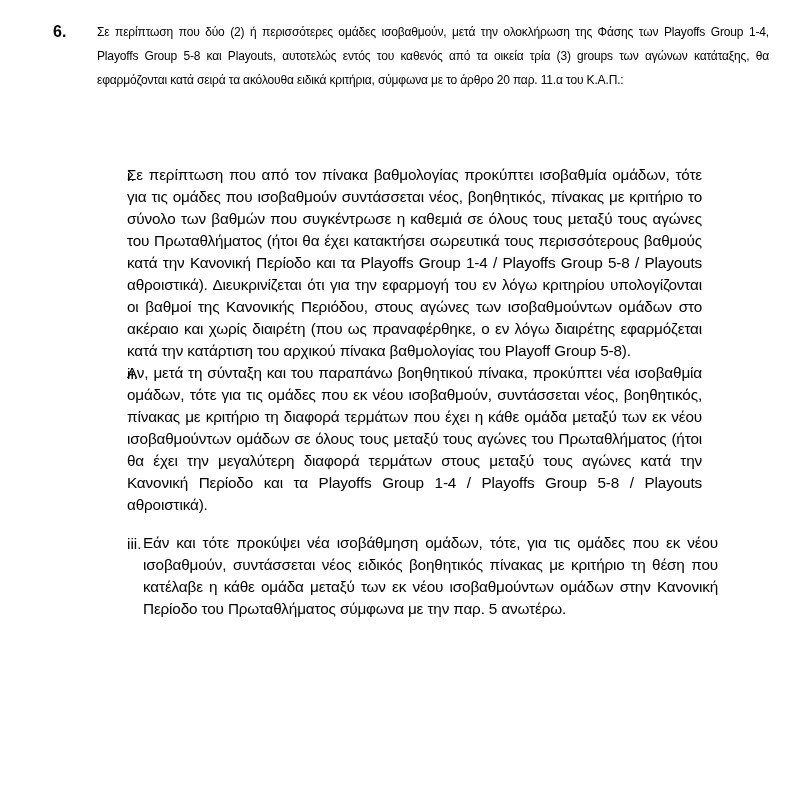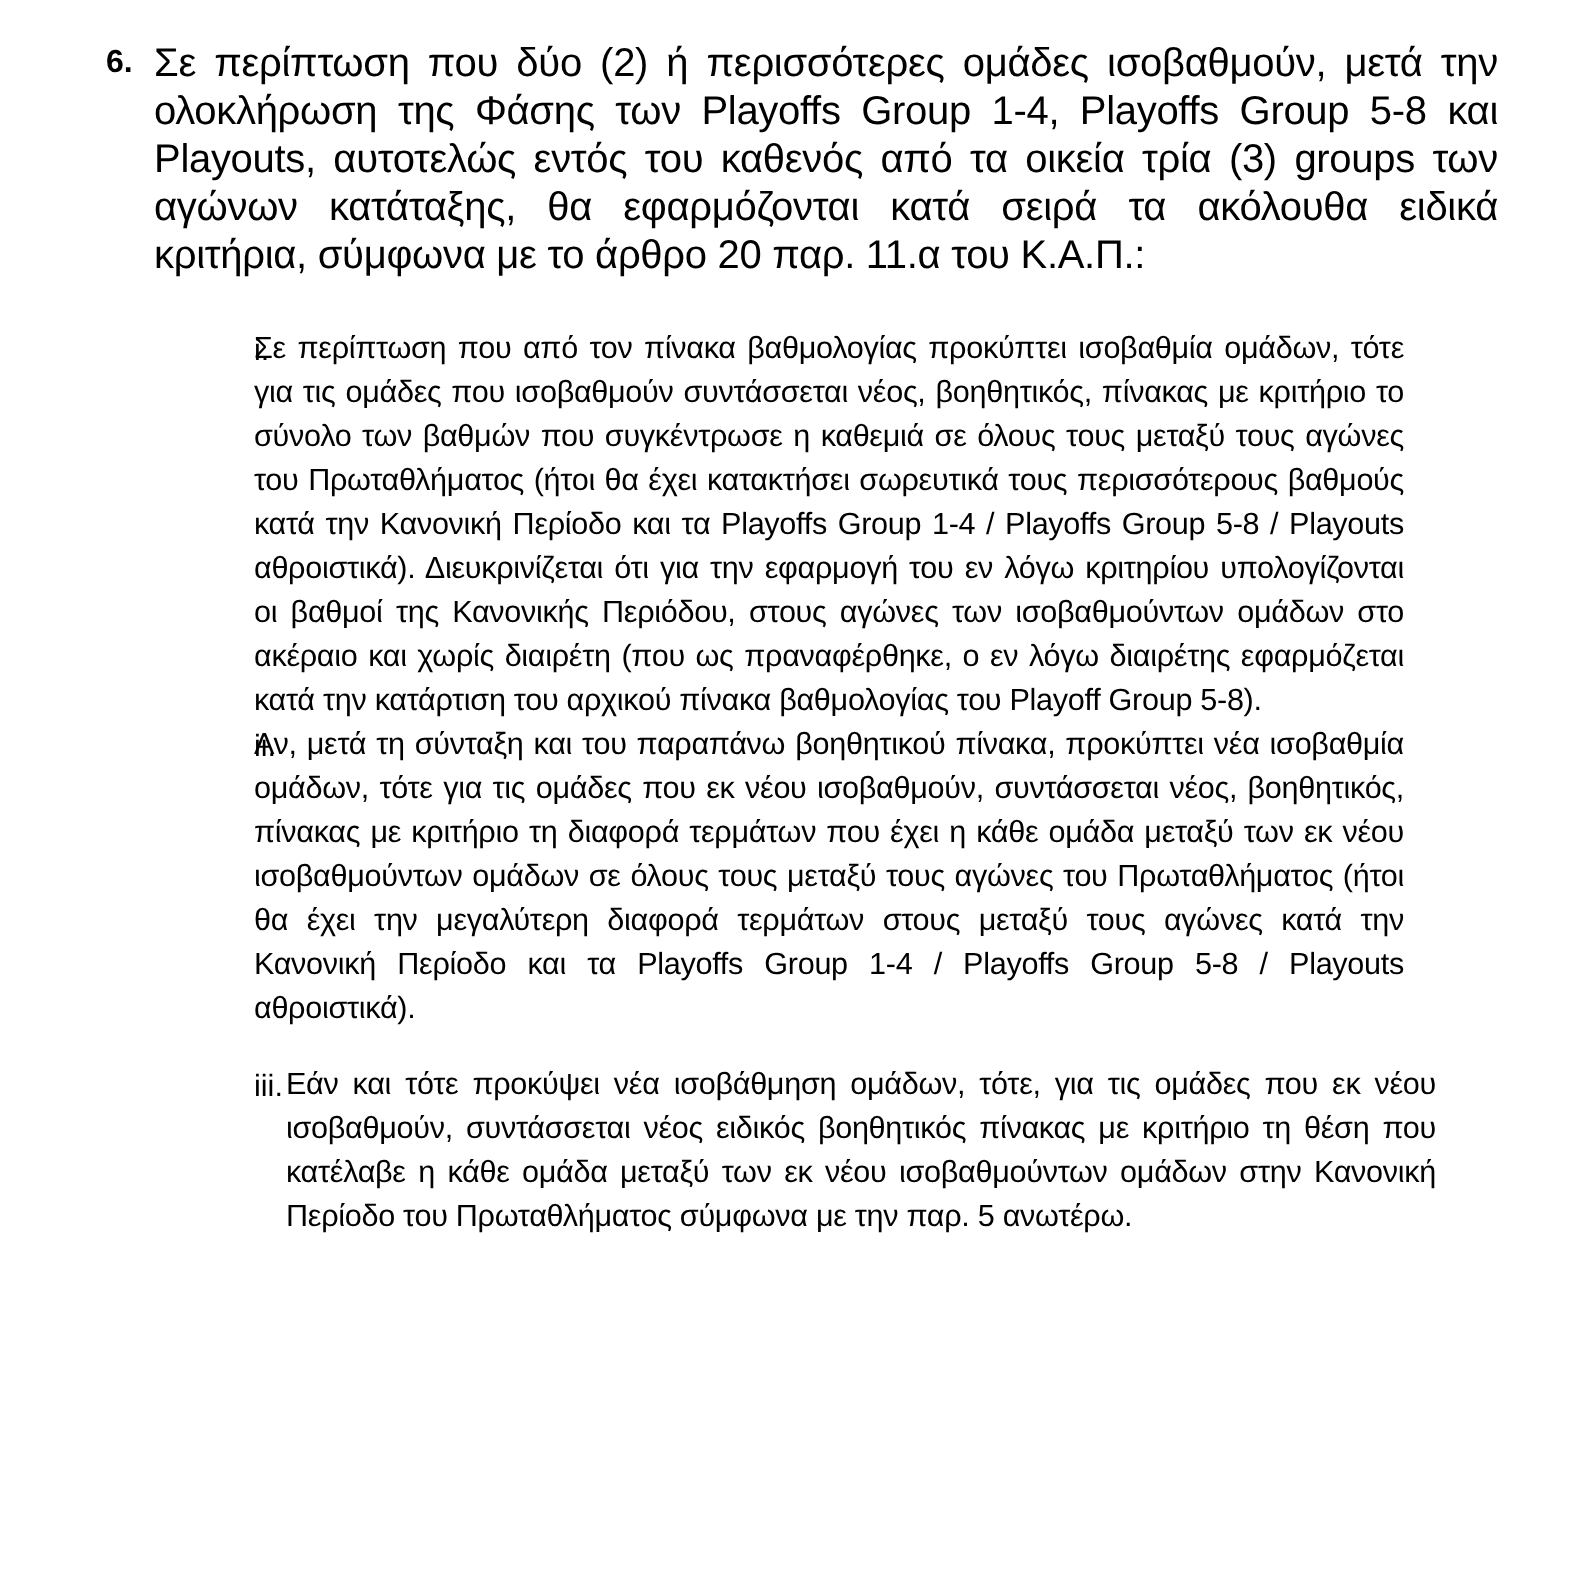--- a/index.html
+++ b/index.html
@@ -27,23 +27,23 @@
     }
     .clause-num {
       position: absolute;
       left: 0;
       top: 0;
       font-weight: bold;
       font-size: 16px;
       line-height: 24px;
     }
     .clause-text {
-      margin-left: 24px;
+      margin-left: 44px;
       width: 672px;
-      font-size: 20px;
+      font-size: 12px;
       line-height: 24px;
       text-align: justify;
       letter-spacing: -0.15px;
     }
     .sublist {
       position: absolute;
       left: 127px;
       top: 164px;
       width: 610px;
     }

